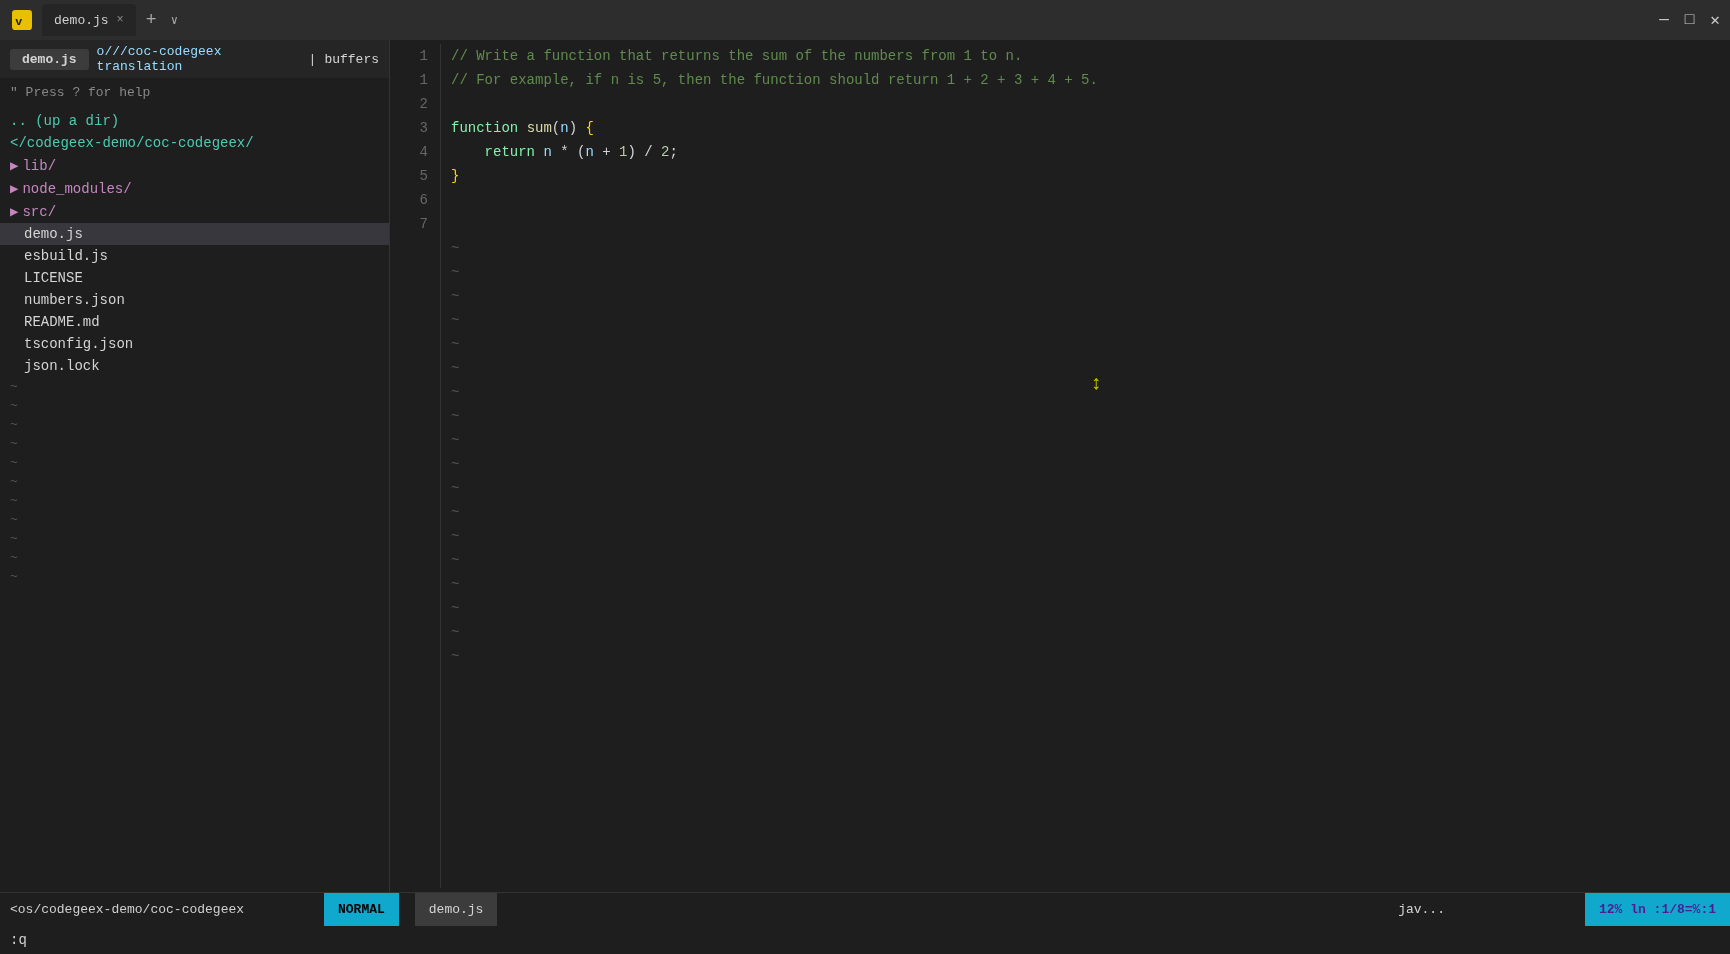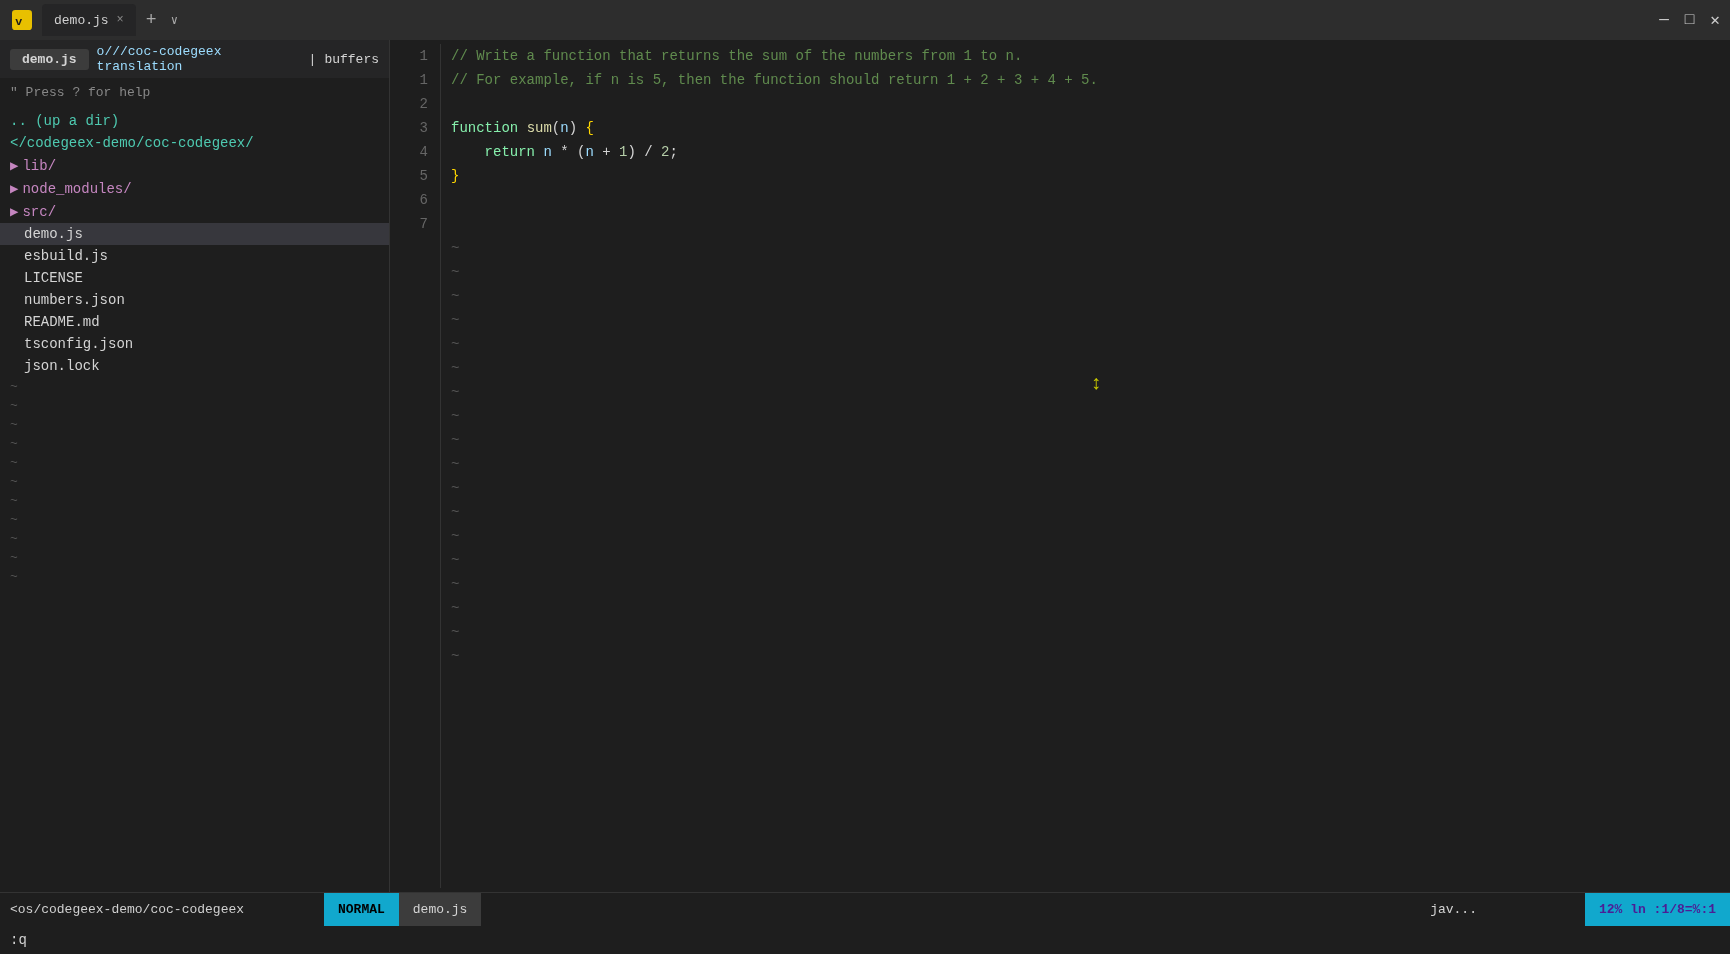--- a/index.html
+++ b/index.html
@@ -276,20 +276,21 @@
       white-space: nowrap;
       width: 324px;
       display: flex;
       align-items: center;
     }
     #status-right {
       flex: 1;
       display: flex;
       align-items: center;
       height: 100%;
+      gap: 16px;
     }
     .status-mode {
       background: #11a8cd;
       color: #000;
       padding: 0 14px;
       height: 100%;
       display: flex;
       align-items: center;
       font-weight: bold;
       font-size: 13px;

